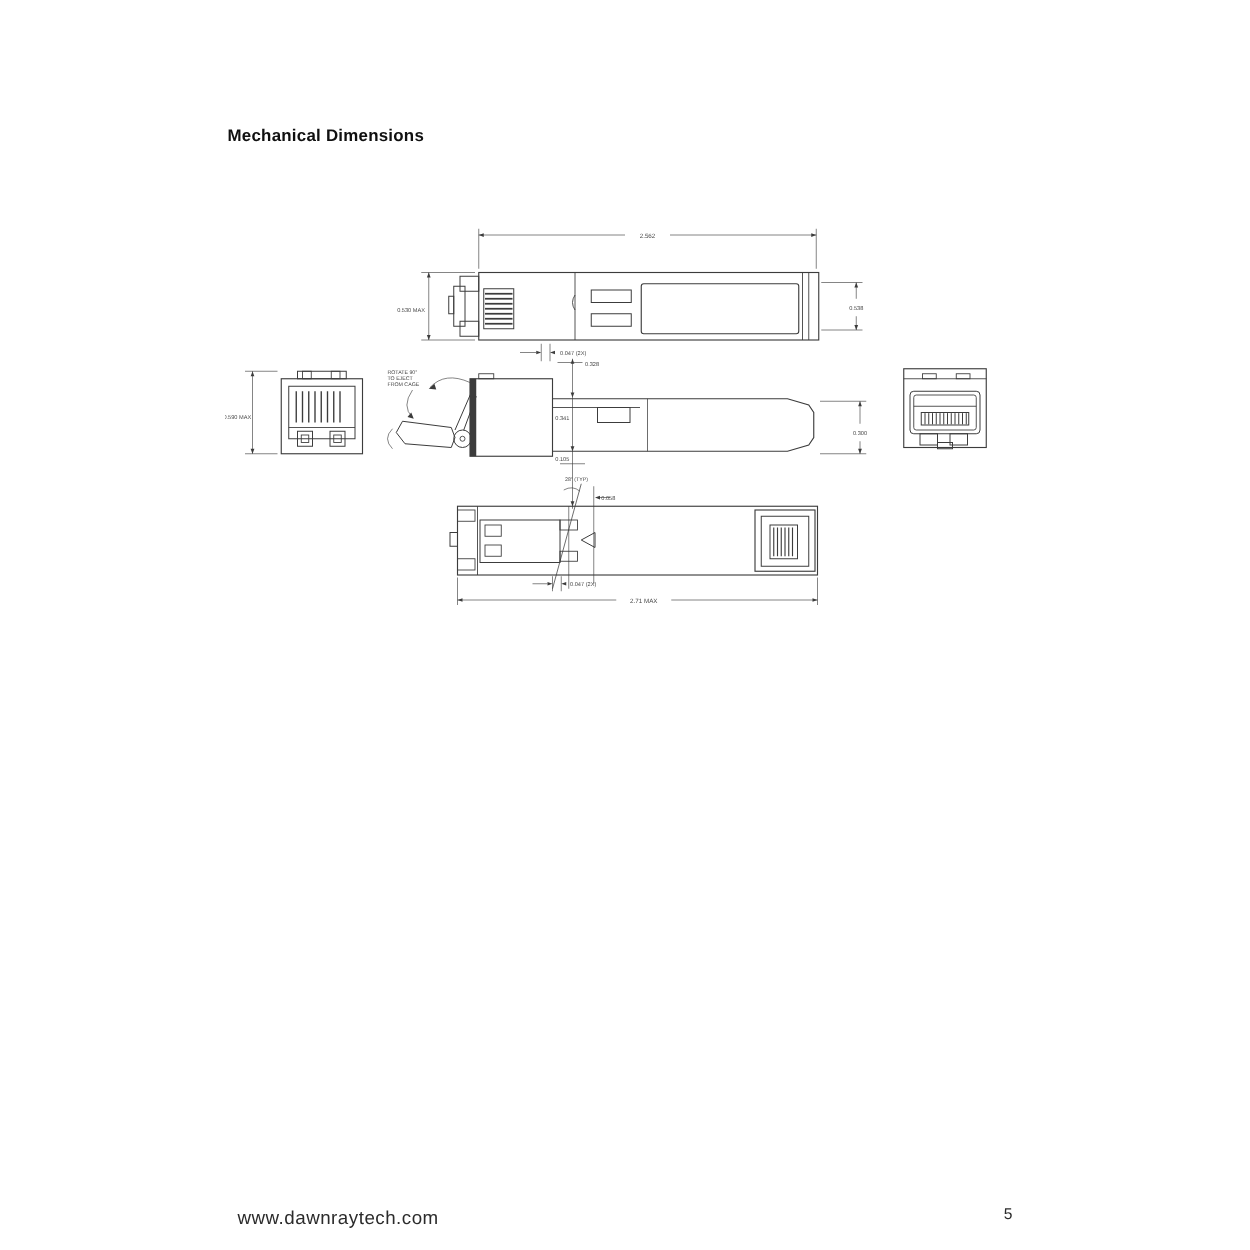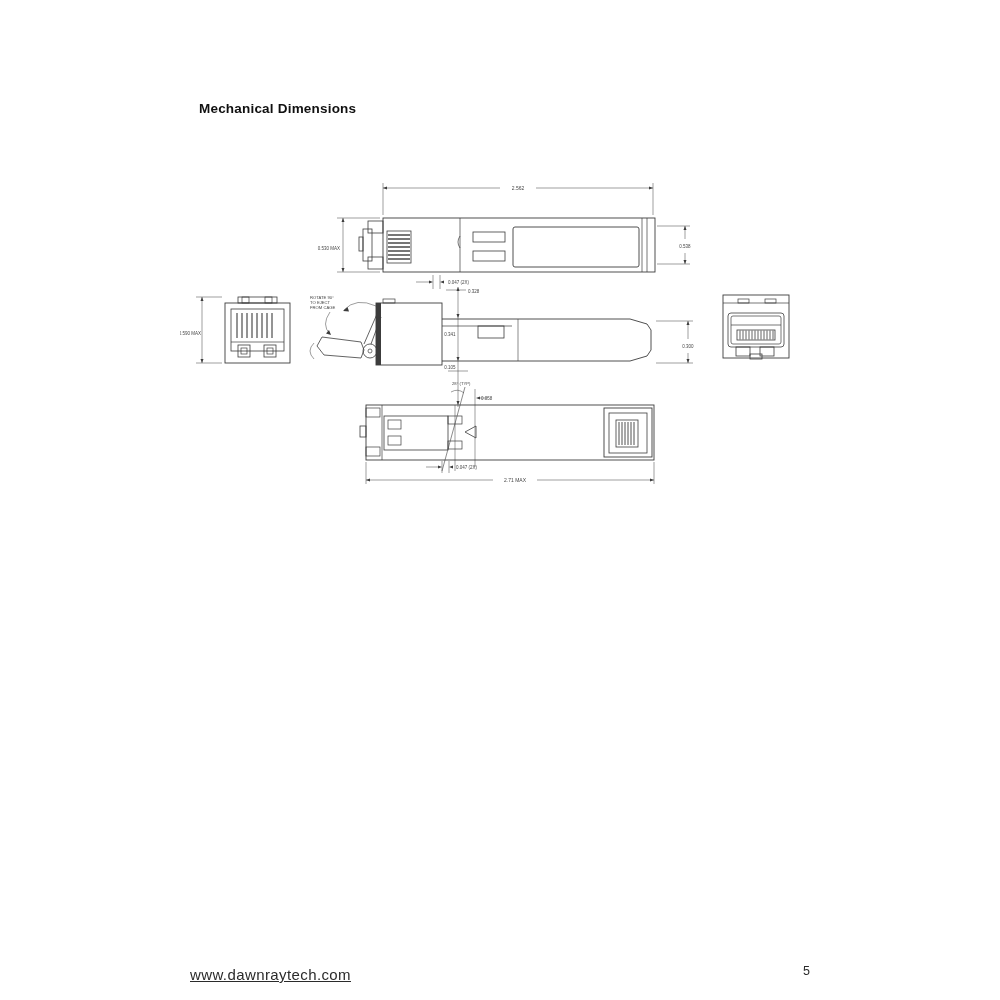--- a/index.html
+++ b/index.html
@@ -10,35 +10,35 @@
   
   .logo{position:absolute;left:616px;top:10px;width:260px;height:80px;}
   .logo-sun{position:absolute;left:0;top:0;}
   .logo-text{
     position:absolute;left:60px;top:30px;
     font-size:26px;font-weight:bold;color:#2170b5;letter-spacing:.5px;
     font-family:"Liberation Sans",sans-serif;
   }
   
   .heading{
-    position:absolute;left:199px;top:101px;
+    position:absolute;left:182px;top:101px;
     font-size:13.5px;font-weight:bold;color:#101010;letter-spacing:.2px;
   }
   
   .drawing{position:absolute;left:180px;top:175px;width:620px;height:320px;}
   .drawing text{
     font-family:"Liberation Sans",sans-serif;fill:#474747;stroke:none;
   }
   .dim{font-size:4.5px;}
   .dim-m{font-size:5px;}
   .dim-s{font-size:4.2px;}
   
   .footer-url{
     position:absolute;left:190px;top:966px;
-    font-size:15px;color:#2b2b2b;letter-spacing:.4px;text-decoration:underline;
+    font-size:15px;color:#2b2b2b;letter-spacing:.4px;
   }
   .footer-page{
     position:absolute;left:803px;top:964px;
     font-size:12.5px;color:#2b2b2b;
   }
 </style>
 </head>
 <body>
 
 <div class="page">

